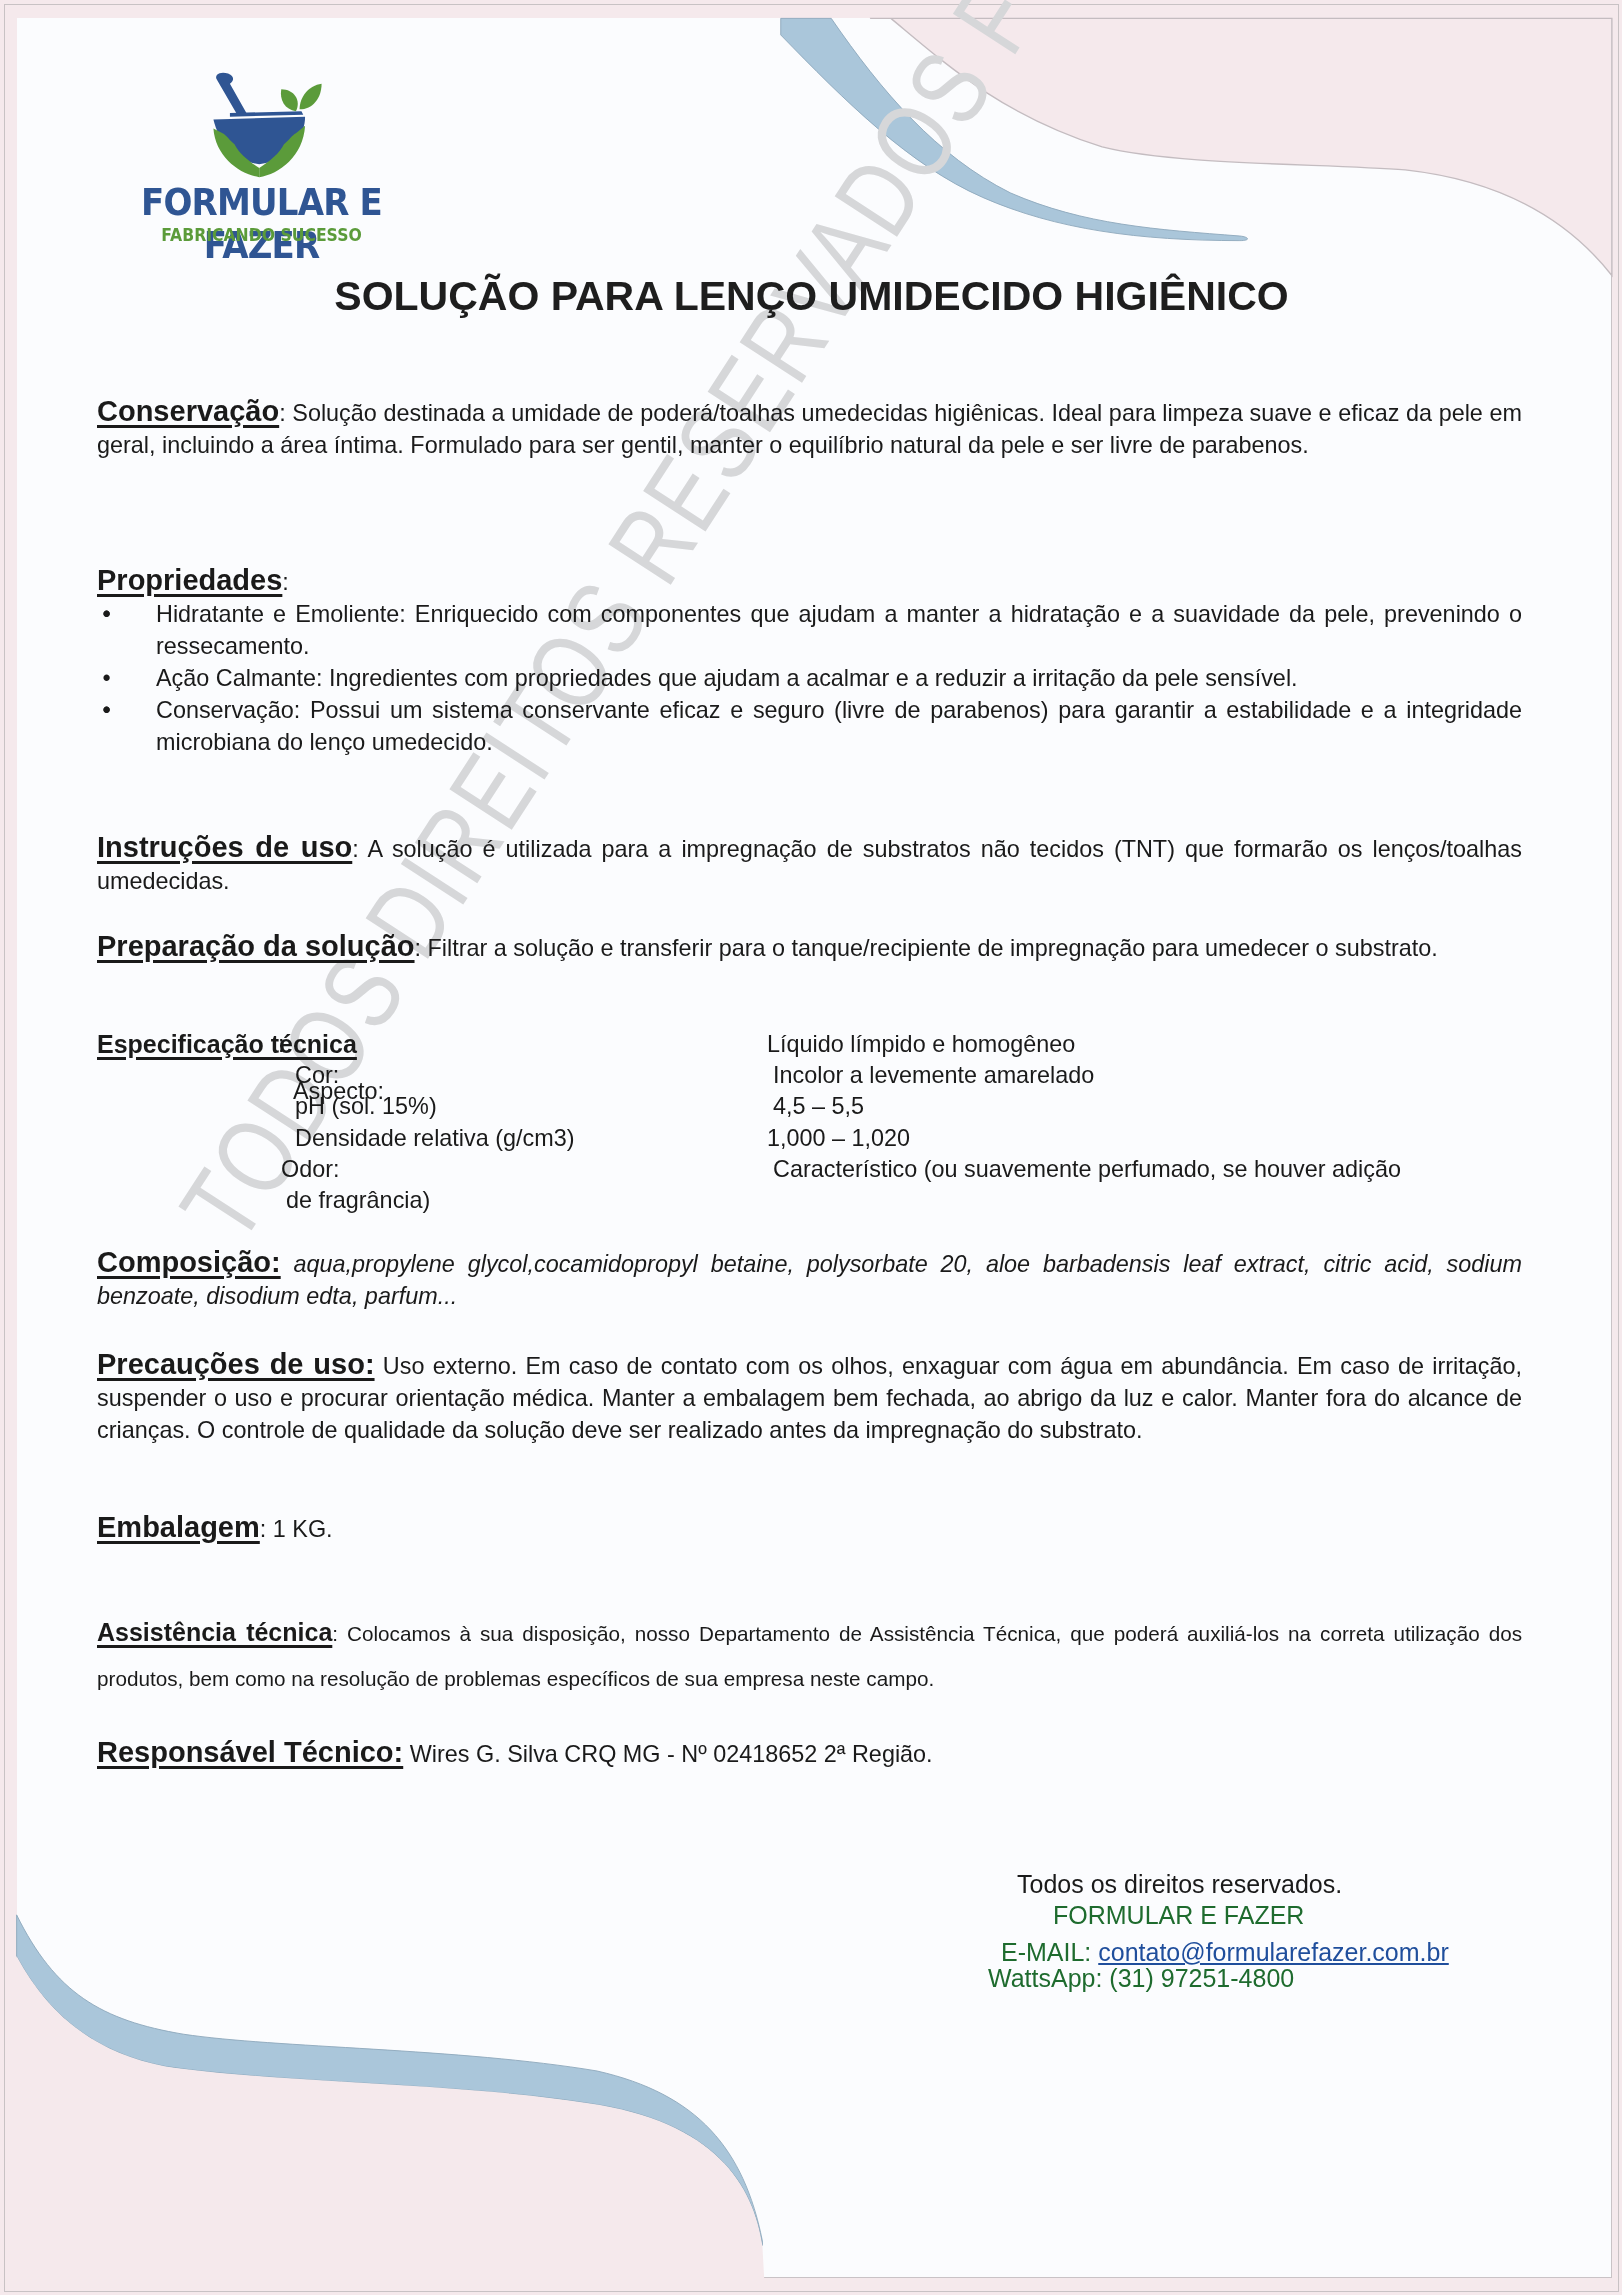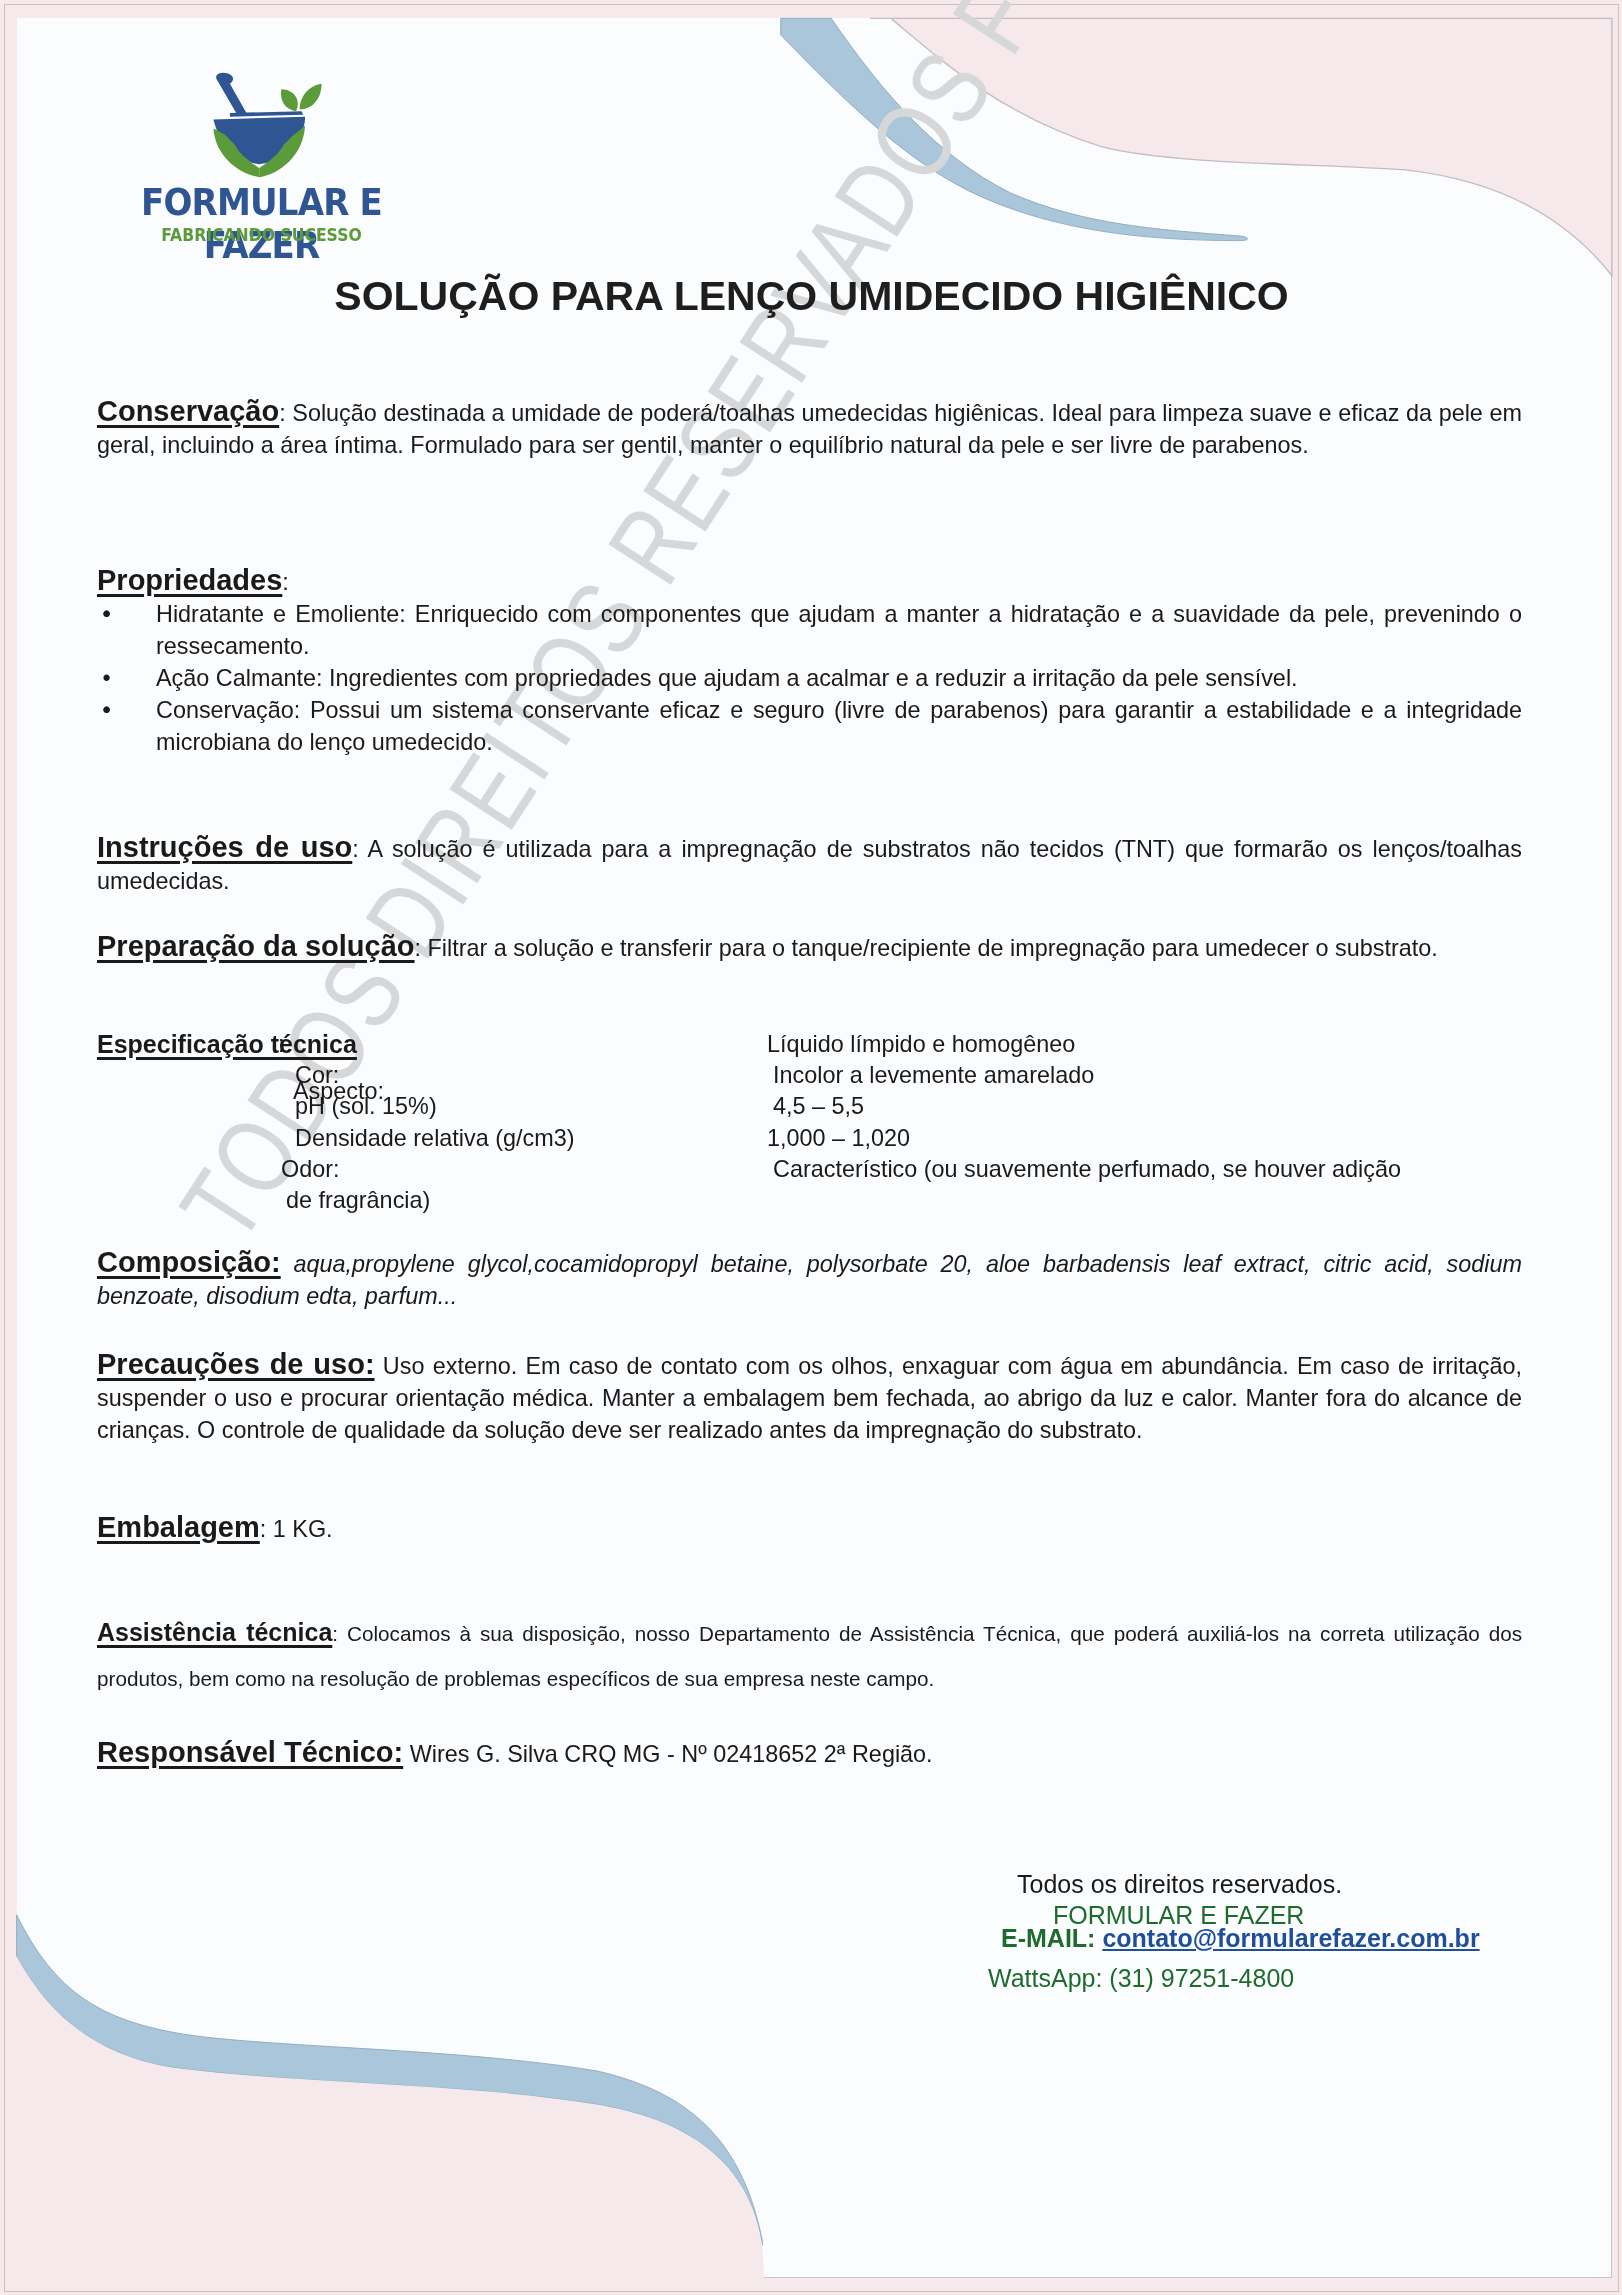--- a/index.html
+++ b/index.html
@@ -167,19 +167,19 @@
 
   <div class="section" style="top:1341px;">
     <span class="h">Responsável Técnico:</span>
     <span>Wires G. Silva CRQ MG - Nº 02418652 2ª Região.</span>
   </div>
 </div>
 
 <div class="footer">
   <div style="left:62px; top:0;">Todos os direitos reservados.</div>
   <div class="green" style="left:98px; top:31px;">FORMULAR E FAZER</div>
-  <div class="green" style="left:46px; top:54px;font-weight:bold;">
+  <div class="green" style="left:46px; top:68px;">
     <span>E-MAIL:</span>
     <span class="link">contato@formularefazer.com.br</span>
   </div>
   <div class="green" style="left:33px; top:94px;">WattsApp: (31) 97251-4800</div>
 </div>
 
 
 </body></html>

